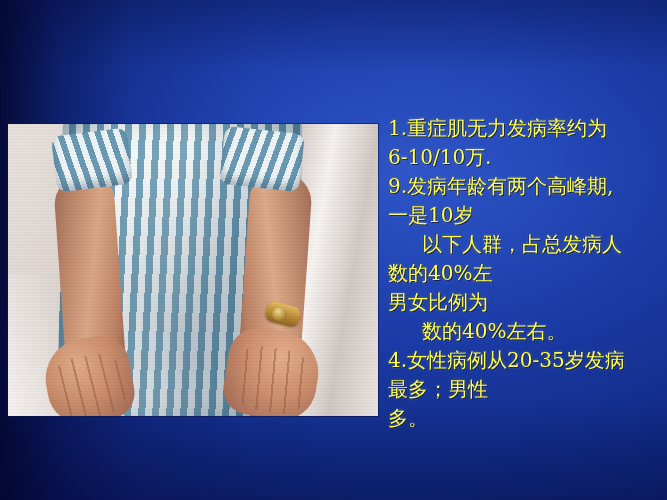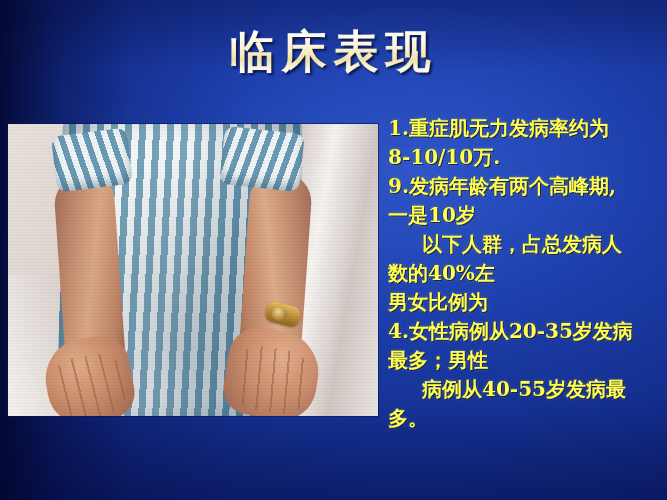--- a/index.html
+++ b/index.html
@@ -189,41 +189,40 @@
   
   .bodytext {
     position: absolute;
     left: 388px;
     top: 114px;
     width: 278px;
   }
   .bodytext .line {
     font-family: "DejaVu Serif", serif;
     font-size: 20px;
-    font-weight: bold;
+    font-weight: normal;
     line-height: 29px;
     color: #ffff4d;
     white-space: pre;
     text-shadow:
       1px 1px 0 rgba(20,30,90,0.95),
       -1px 0 0 rgba(20,30,90,0.6),
       0 0 3px rgba(255,255,120,0.35);
     letter-spacing: 0px;
   }
   .bodytext .line.indent {
     padding-left: 34px;
   }
 </style>
 </head>
 <body>
 
 <div id="slide">
   <div class="vignette"></div>
 
-  <div class="title">临床表现</div>
 
   <div class="photo">
     <div class="bedsheet"></div>
     <div class="sheet-fold-a"></div>
     <div class="sheet-fold-b"></div>
     <div class="gown"></div>
     <div class="gown-shade"></div>
     <div class="arm-l"></div>
     <div class="arm-r"></div>
     <div class="sleeve-l"></div>
@@ -232,24 +231,24 @@
     <div class="fingers-l"></div>
     <div class="hand-r"></div>
     <div class="fingers-r"></div>
     <div class="watch"></div>
     <div class="watch-face"></div>
     <div class="grain"></div>
   </div>
 
   <div class="bodytext">
       <div class="line">1.重症肌无力发病率约为</div>
-      <div class="line">8-10/10万.</div>
+      <div class="line">6-10/10万.</div>
       <div class="line">9.发病年龄有两个高峰期,</div>
       <div class="line">一是10岁</div>
       <div class="line indent">以下人群，占总发病人</div>
       <div class="line">数的40%左</div>
       <div class="line">男女比例为</div>
+      <div class="line indent">数的40%左右。</div>
       <div class="line">4.女性病例从20-35岁发病</div>
       <div class="line">最多；男性</div>
-      <div class="line indent">病例从40-55岁发病最</div>
       <div class="line">多。</div>
     </div>
 </div>
 
 </body></html>

